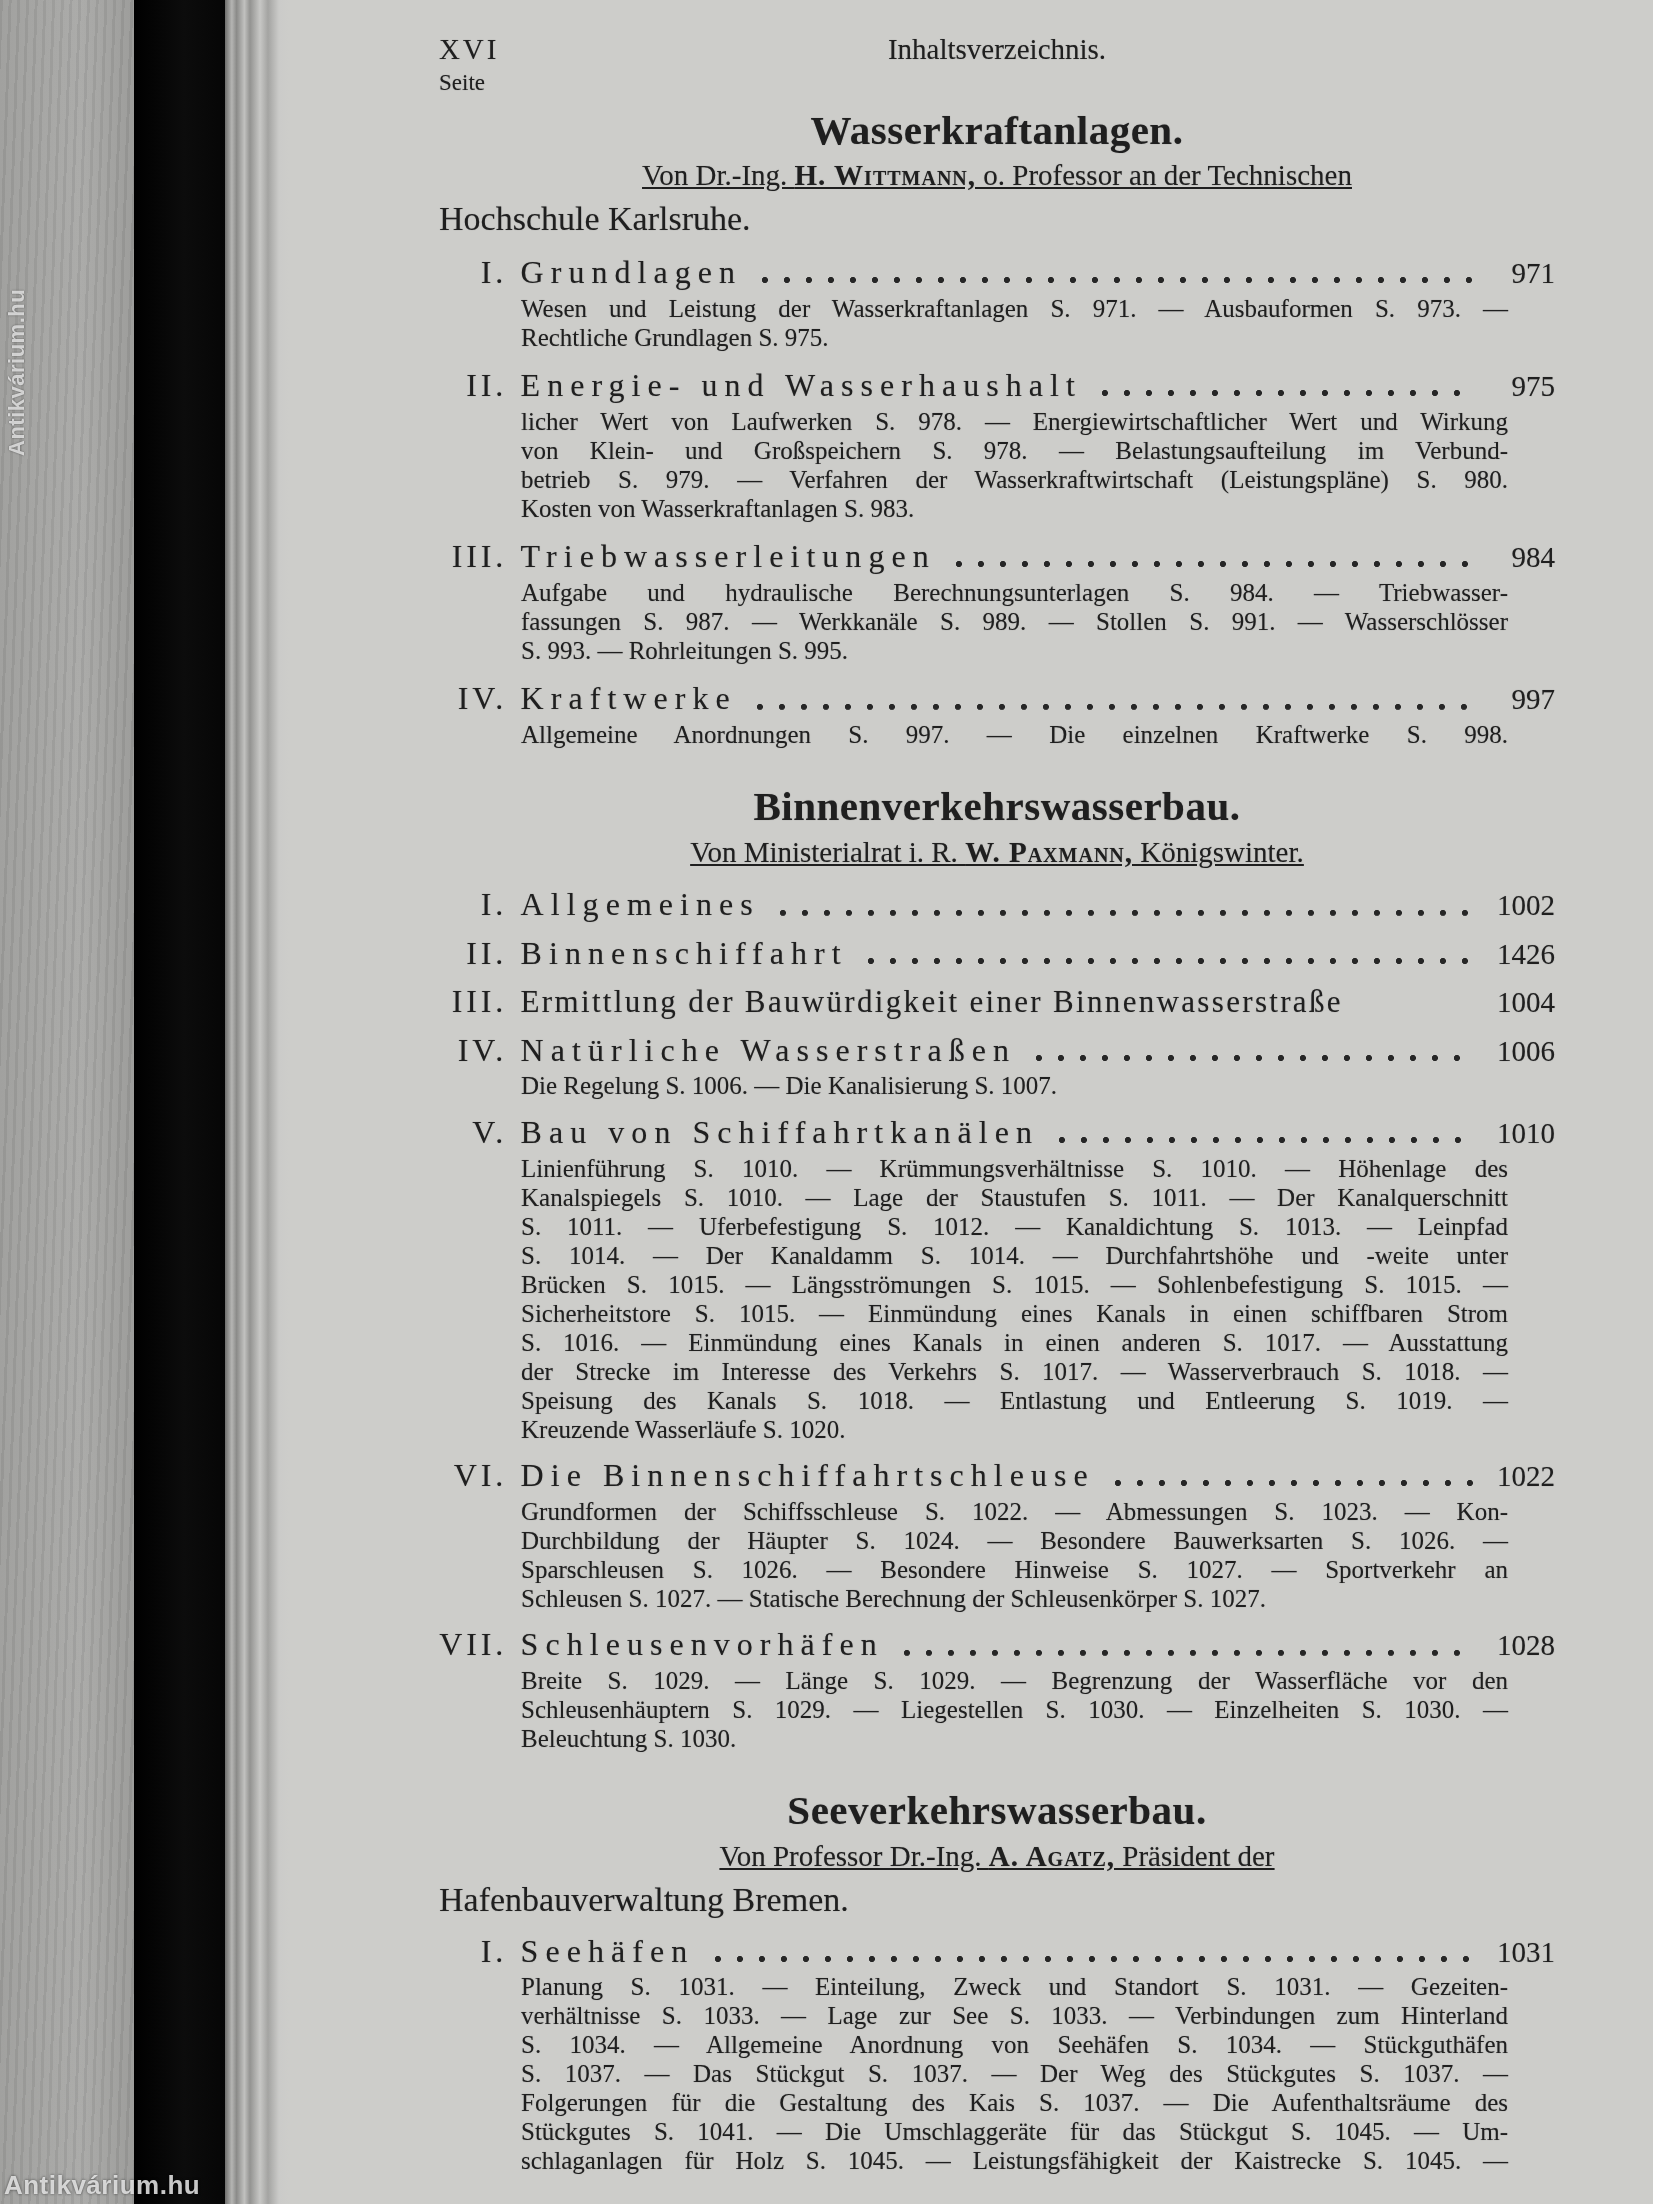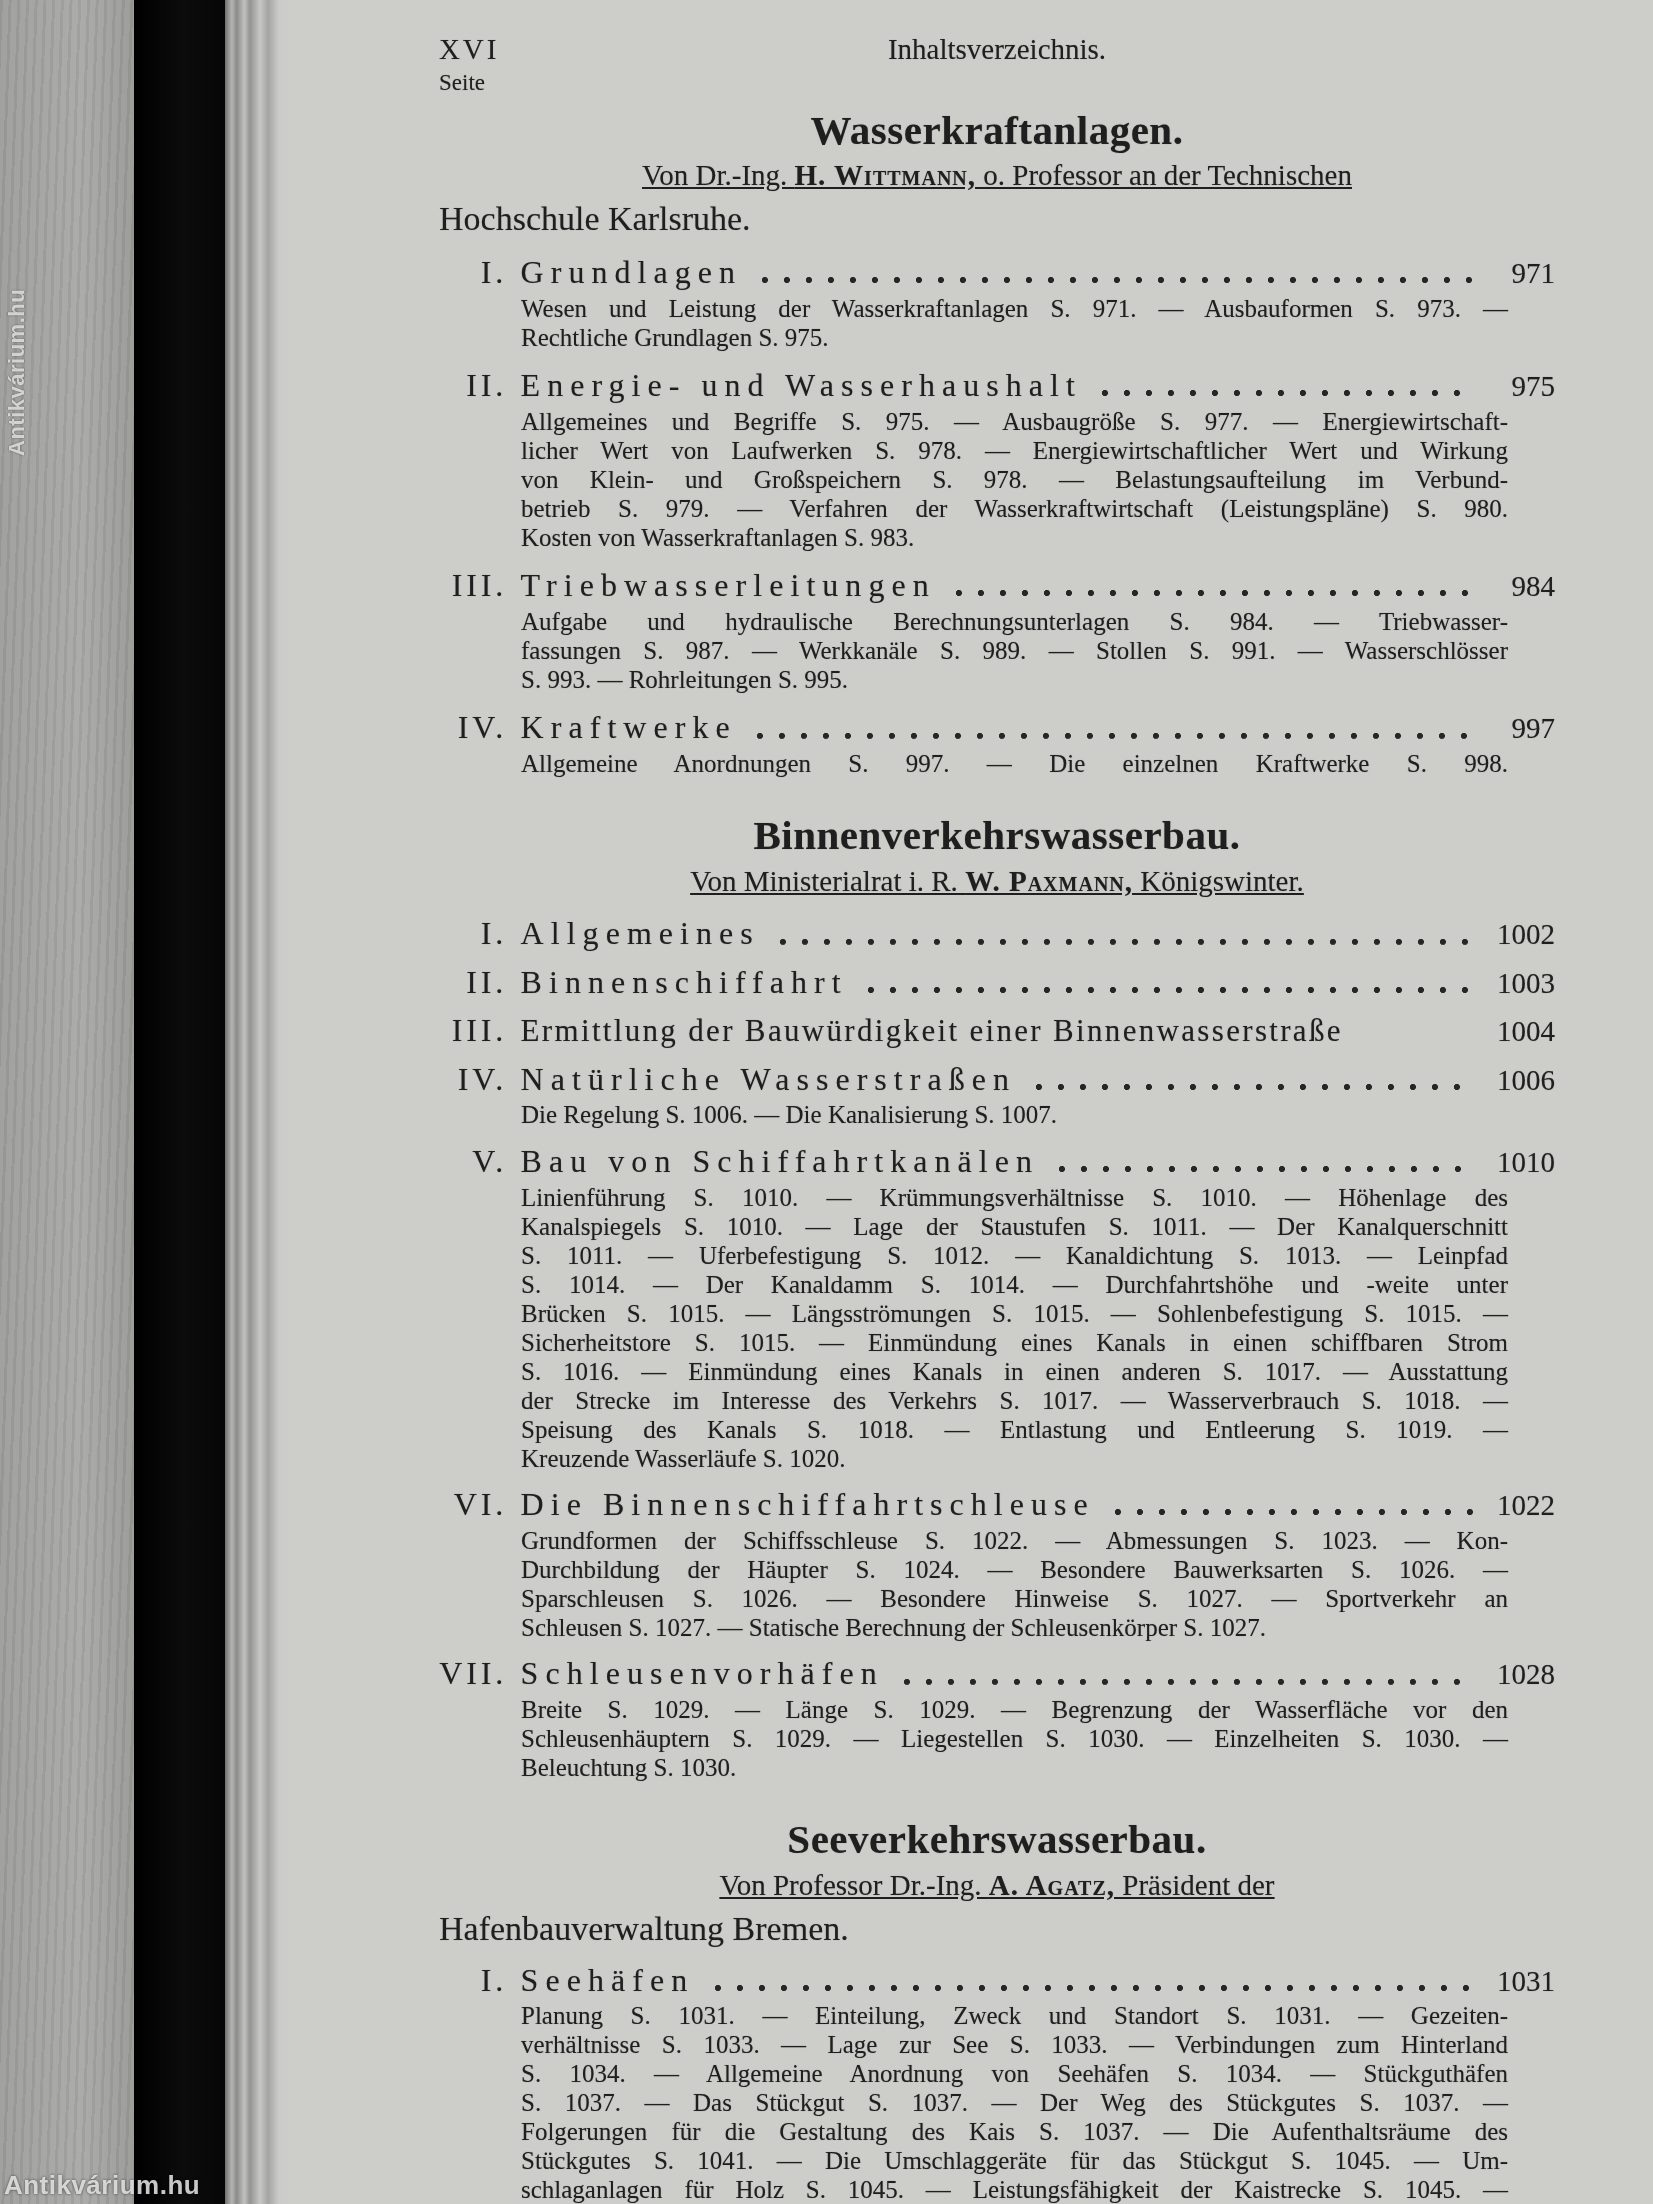--- a/index.html
+++ b/index.html
@@ -131,21 +131,20 @@
         <div class="bodyline lastline">Rechtliche Grundlagen S. 975.</div>
       </div>
 
     <div class="entry">
       <span class="num">II.</span>
       <span class="title">Energie- und Wasserhaushalt</span>
       <span class="leader"></span>
       <span class="pagenum">975</span>
     </div>
     <div class="summary">
-        <div class="bodyline">Allgemeines und Begriffe S. 975. — Ausbaugröße S. 977. — Energiewirtschaft-</div>
         <div class="bodyline">licher Wert von Laufwerken S. 978. — Energiewirtschaftlicher Wert und Wirkung</div>
         <div class="bodyline">von Klein- und Großspeichern S. 978. — Belastungsaufteilung im Verbund-</div>
         <div class="bodyline">betrieb S. 979. — Verfahren der Wasserkraftwirtschaft (Leistungspläne) S. 980.</div>
         <div class="bodyline lastline">Kosten von Wasserkraftanlagen S. 983.</div>
       </div>
 
     <div class="entry">
       <span class="num">III.</span>
       <span class="title">Triebwasserleitungen</span>
       <span class="leader"></span>
@@ -176,21 +175,21 @@
       <span class="num">I.</span>
       <span class="title">Allgemeines</span>
       <span class="leader"></span>
       <span class="pagenum">1002</span>
     </div>
 
     <div class="entry" style="margin-top:11.6px;">
       <span class="num">II.</span>
       <span class="title">Binnenschiffahrt</span>
       <span class="leader"></span>
-      <span class="pagenum">1003</span>
+      <span class="pagenum">1426</span>
     </div>
 
     <div class="entry" style="margin-top:11.6px;">
       <span class="num">III.</span>
       <span class="title tight">Ermittlung der Bauwürdigkeit einer Binnenwasserstraße</span>
       <span class="leader nodots"></span>
       <span class="pagenum">1004</span>
     </div>
 
     <div class="entry" style="margin-top:11.6px;">

